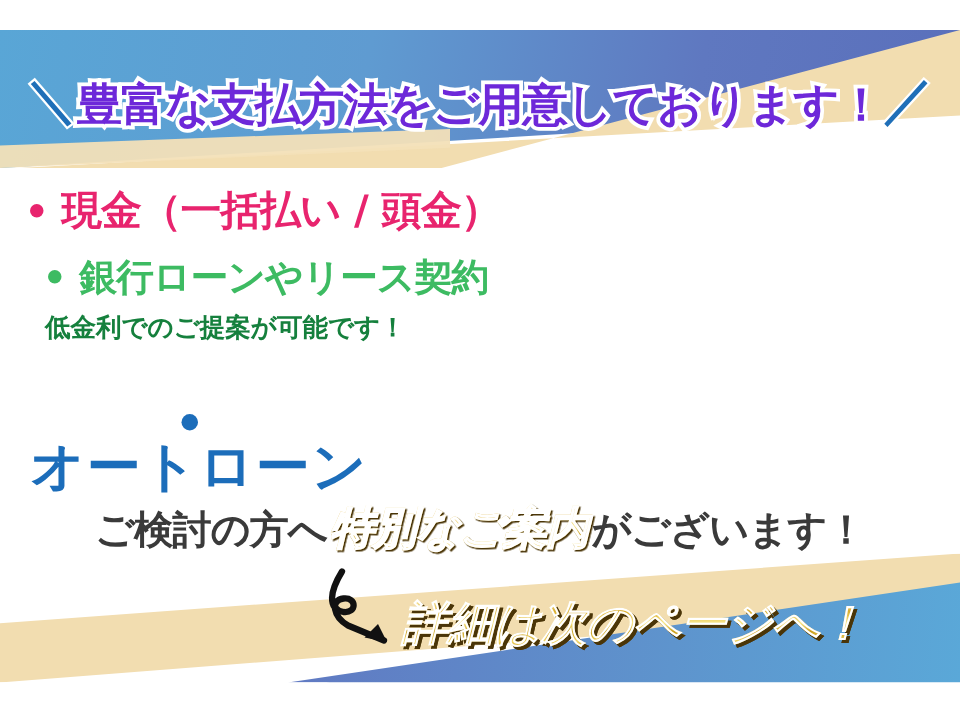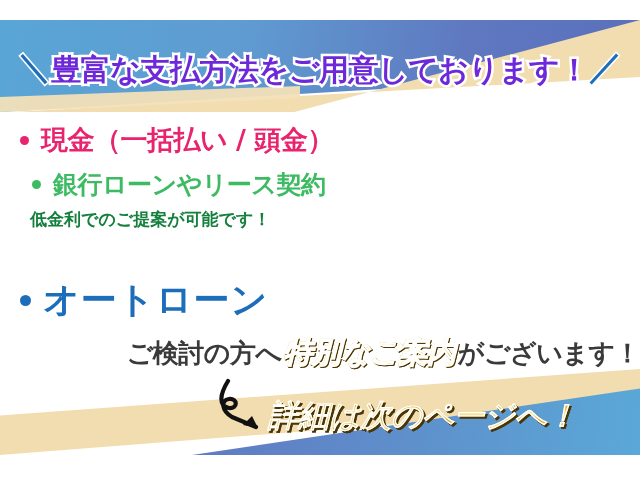--- a/index.html
+++ b/index.html
@@ -137,32 +137,32 @@
     line-height: 1.35;
     white-space: nowrap;
   }
   #note-block div {
     font-size: 17px;
     font-weight: bold;
     color: #15803d;
   }
 
   #bullet-auto {
-    left: 20px; top: 276px;
+    left: 20px; top: 276px; flex-direction: column;
   }
   #bullet-auto .btext {
     font-size: 36px; font-weight: bold; color: #1c6dba;
     letter-spacing: 1px;
   }
 
   #special-row {
     position: absolute;
     left: 0; top: 333px;
     width: 640px;
-    text-align: right;
+    text-align: center;
     white-space: nowrap;
   }
   .dark-outline {
     font-size: 26px;
     font-weight: bold;
     color: #3a3a3a;
     -webkit-text-stroke: 4px #ffffff;
     paint-order: stroke fill;
     letter-spacing: -0.5px;
   }

